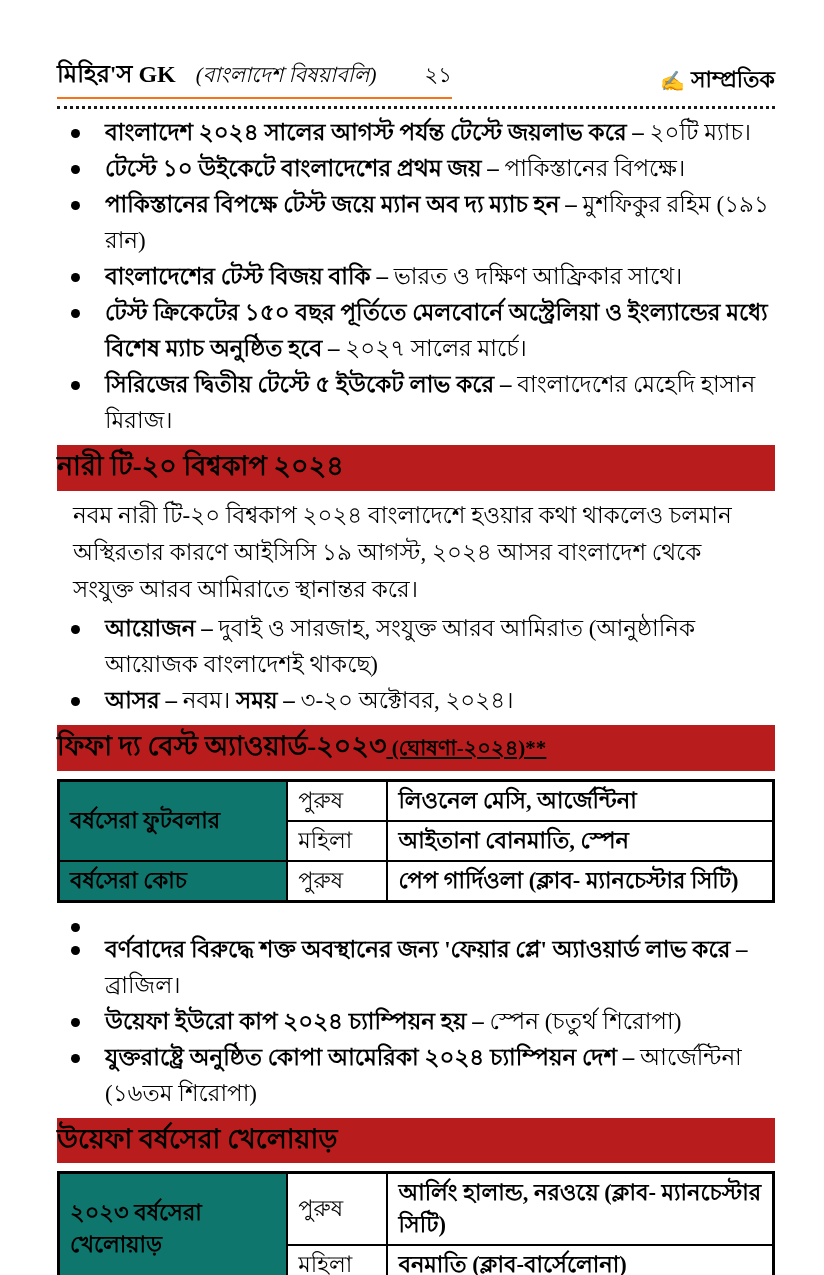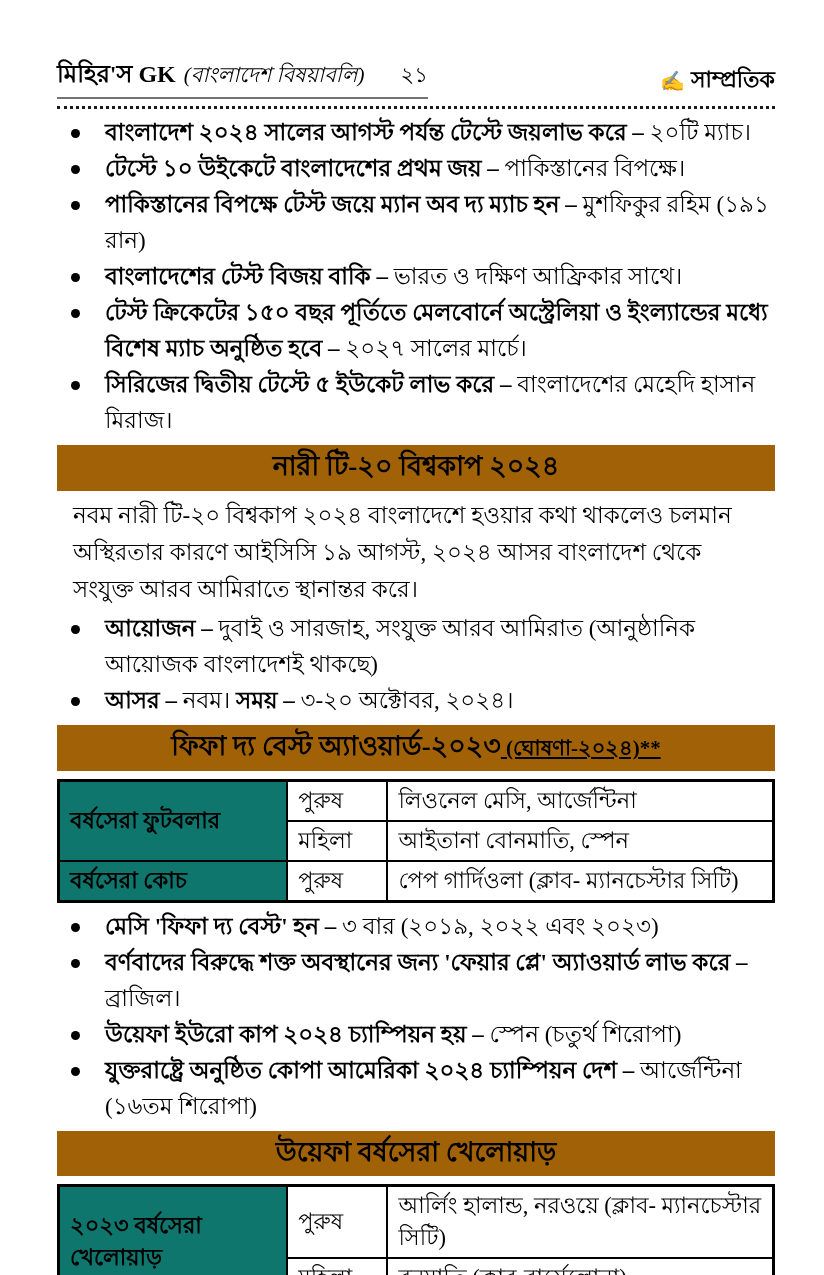--- a/index.html
+++ b/index.html
@@ -8,52 +8,52 @@
     font-family:"Liberation Serif","DejaVu Serif",serif;
     -webkit-font-smoothing:antialiased;
   }
   .page{padding:55px 49px 0 57px;box-sizing:border-box;}
 
   
   .runhead{
     display:flex;align-items:flex-end;justify-content:space-between;
     border-bottom:3px dotted #1a1a1a;padding-bottom:7px;margin-bottom:6px;
   }
-  .runhead-left{display:flex;align-items:baseline;gap:8px;border-bottom:2px solid #737373;padding-bottom:2px;}
+  .runhead-left{display:flex;align-items:baseline;gap:20px;border-bottom:2px solid #f97316;padding-bottom:2px;}
   .brand{font-weight:bold;font-size:24px;}
   .brand-sub{font-style:italic;font-size:21px;}
   .pageno{font-size:21px;margin-left:28px;}
   .runhead-right{display:flex;align-items:center;gap:6px;font-weight:bold;font-size:22px;}
   .pen-icon{font-size:20px;line-height:1;}
 
   
   .bullets{margin:2px 0 2px 0;}
   .bullet{display:flex;align-items:flex-start;margin:0 0;}
   .dot{flex:0 0 auto;width:9px;height:9px;border-radius:50%;background:#000;margin:14px 0 0 14px;}
   .btext{margin-left:25px;font-size:23px;line-height:36px;}
   .q{font-weight:bold;}
   .a{font-weight:normal;}
 
   
   .secbar{
-    background:#a16207;text-align:center;font-weight:bold;font-size:27px;
+    background:#b91c1c;font-weight:bold;font-size:27px;
     padding:5px 0 7px 0;margin:6px 0 6px 0;line-height:1.25;
   }
   .secbar .suffix{font-size:21px;text-decoration:underline;}
 
   
   .para{font-size:23px;line-height:37px;margin:3px 16px;}
 
   
   table{border-collapse:collapse;width:100%;margin:8px 0 6px 0;}
   td{border:2px solid #000;padding:3px 10px;font-size:22.5px;line-height:32px;vertical-align:middle;}
   table{border:3px solid #000;}
   .cell-group{background:#0f766e;font-weight:bold;}
   .cell-cat{font-weight:normal;}
-  .cell-win{font-weight:normal;}
+  .cell-win{font-weight:bold;}
   .t1-c1{width:32%;}
   .t1-c2{width:14%;}
 </style>
 </head>
 <body>
 
 <div class="page">
 
   <div class="runhead">
     <div class="runhead-left">
@@ -132,21 +132,20 @@
         <td class="cell-group t1-c1">বর্ষসেরা কোচ</td>
         <td class="cell-cat t1-c2">পুরুষ</td>
         <td class="cell-win">পেপ গার্দিওলা (ক্লাব- ম্যানচেস্টার সিটি)</td>
       </tr>
     </tbody>
   </table>
 
   <div class="bullets">
     <div class="bullet">
         <span class="dot"></span>
-        <div class="btext"><span class="q">মেসি 'ফিফা দ্য বেস্ট' হন –</span><span class="a"> ৩ বার (২০১৯, ২০২২ এবং ২০২৩)</span></div>
       </div>
     <div class="bullet">
         <span class="dot"></span>
         <div class="btext"><span class="q">বর্ণবাদের বিরুদ্ধে শক্ত অবস্থানের জন্য 'ফেয়ার প্লে' অ্যাওয়ার্ড লাভ করে –</span><span class="a"> ব্রাজিল।</span></div>
       </div>
     <div class="bullet">
         <span class="dot"></span>
         <div class="btext"><span class="q">উয়েফা ইউরো কাপ ২০২৪ চ্যাম্পিয়ন হয় –</span><span class="a"> স্পেন (চতুর্থ শিরোপা)</span></div>
       </div>
     <div class="bullet">

